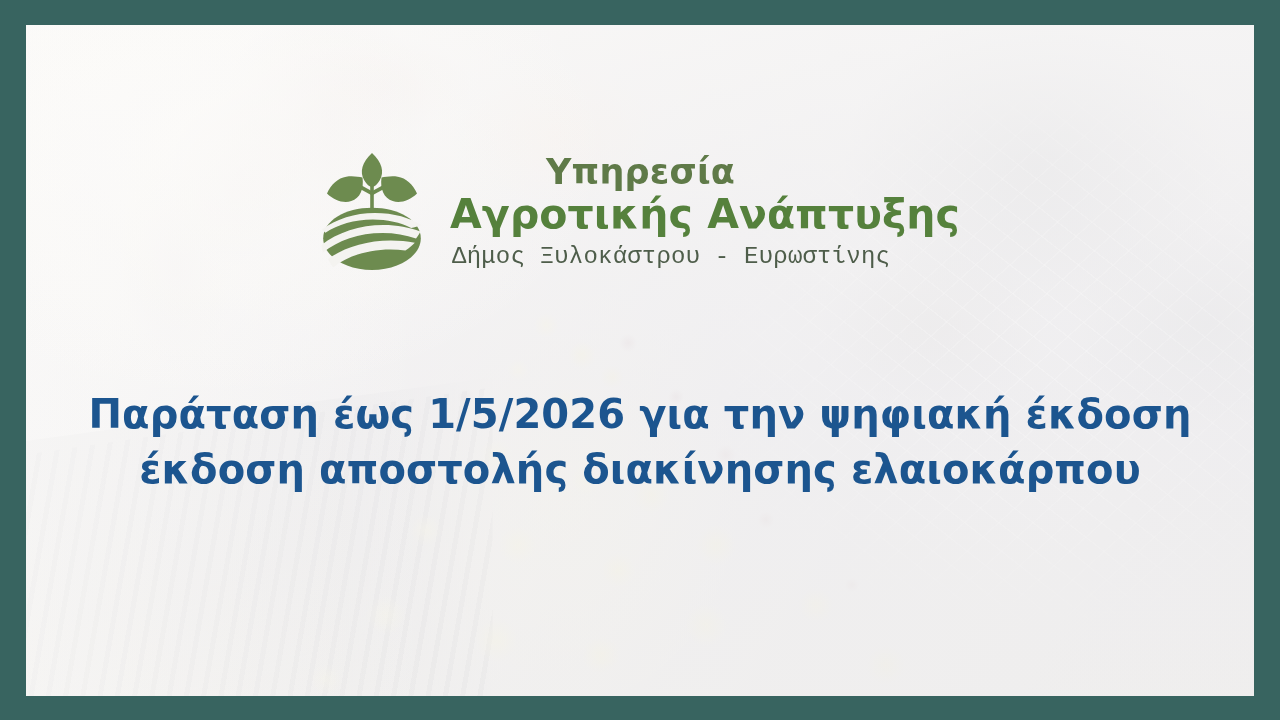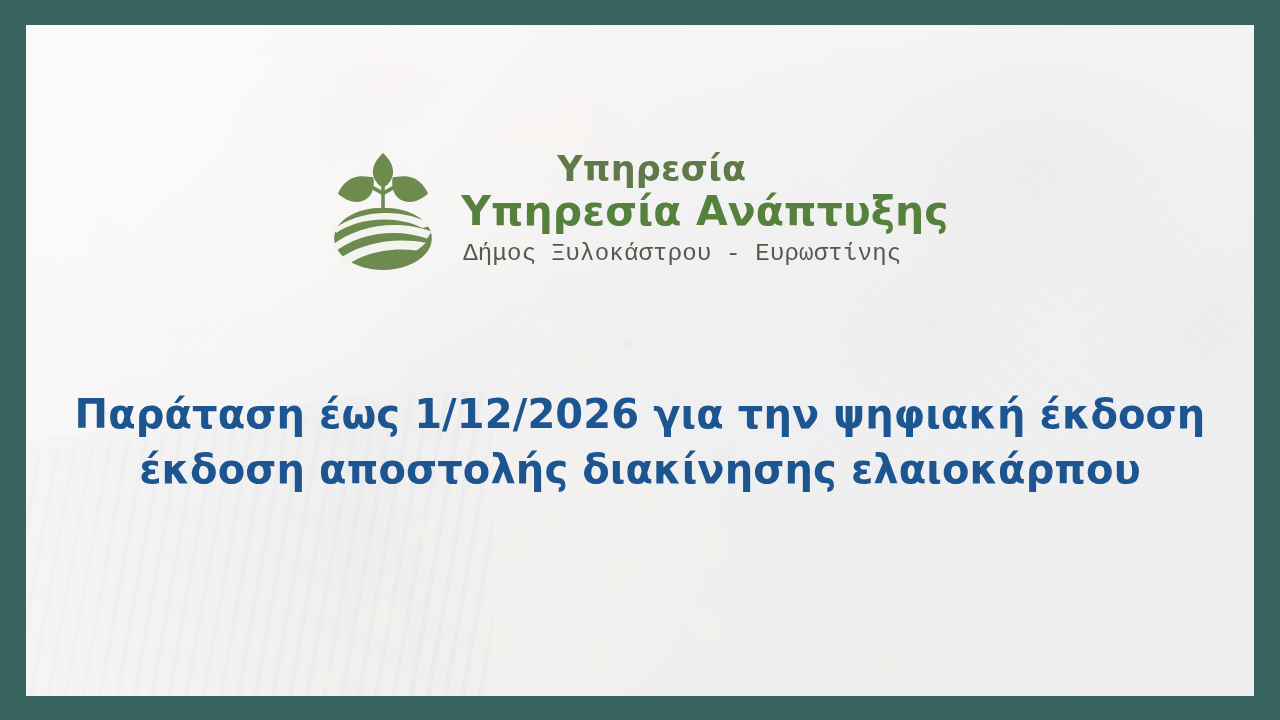--- a/index.html
+++ b/index.html
@@ -162,21 +162,21 @@
     height: 100%;
   }
 
   
   #logo-lockup {
     position: absolute;
     left: 0;
     right: 0;
     top: 122px;
     display: flex;
-    align-items: center;
+    align-items: flex-end;
     justify-content: center;
     gap: 26px;
   }
   #logo-mark { flex: none; width: 104px; height: 124px; display: block; }
   #logo-text { display: flex; flex-direction: column; align-items: flex-start; }
 
   .logo-line1 {
     font-size: 35px;
     font-weight: 700;
     letter-spacing: .2px;
@@ -267,25 +267,25 @@
                      -3.6 1.2-7.4 2.2-10.6 2.6 -10.8-5.4-24-8.4-38.4-8.4 -18.4 0-35 5-47.4 13.2 z"></path>
             <path d="M1.4 98 c16-12.6 38.4-20 62.2-20 13.4 0 26 2.4 36.8 6.6
                      -1 2.4-2.6 4.8-4.4 7 -10-3.6-21.4-5.6-33.4-5.6 -23.6 0-44.8 7.6-59.6 19.6 -.8-2.4-1.4-4.9-1.6-7.6 z"></path>
             <path d="M8 112 c15.6-11.4 38-18.6 62.8-18.6 8.4 0 16.4.8 24 2.4
                      -2.6 2.8-5.8 5.4-9.4 7.6 -4.8-.6-9.8-1-14.9-1 -23 0-43.6 7-57.4 18 -1.9-2.6-3.6-5.4-5.1-8.4 z"></path>
           </g>
         </svg>
 
         <div id="logo-text">
           <div class="logo-line1">Υπηρεσία</div>
-          <div class="logo-line2">Υπηρεσία Ανάπτυξης</div>
+          <div class="logo-line2">Αγροτικής Ανάπτυξης</div>
           <div class="logo-line3">Δήμος Ξυλοκάστρου - Ευρωστίνης</div>
         </div>
       </div>
 
       <div id="headline">
-        <span class="hl-line">Παράταση έως 1/12/2026 για την ψηφιακή έκδοση</span>
+        <span class="hl-line">Παράταση έως 1/5/2026 για την ψηφιακή έκδοση</span>
         <span class="hl-line">έκδοση αποστολής διακίνησης ελαιοκάρπου</span>
       </div>
 
     </div>
   </div>
 </div>
 
 </body></html>

